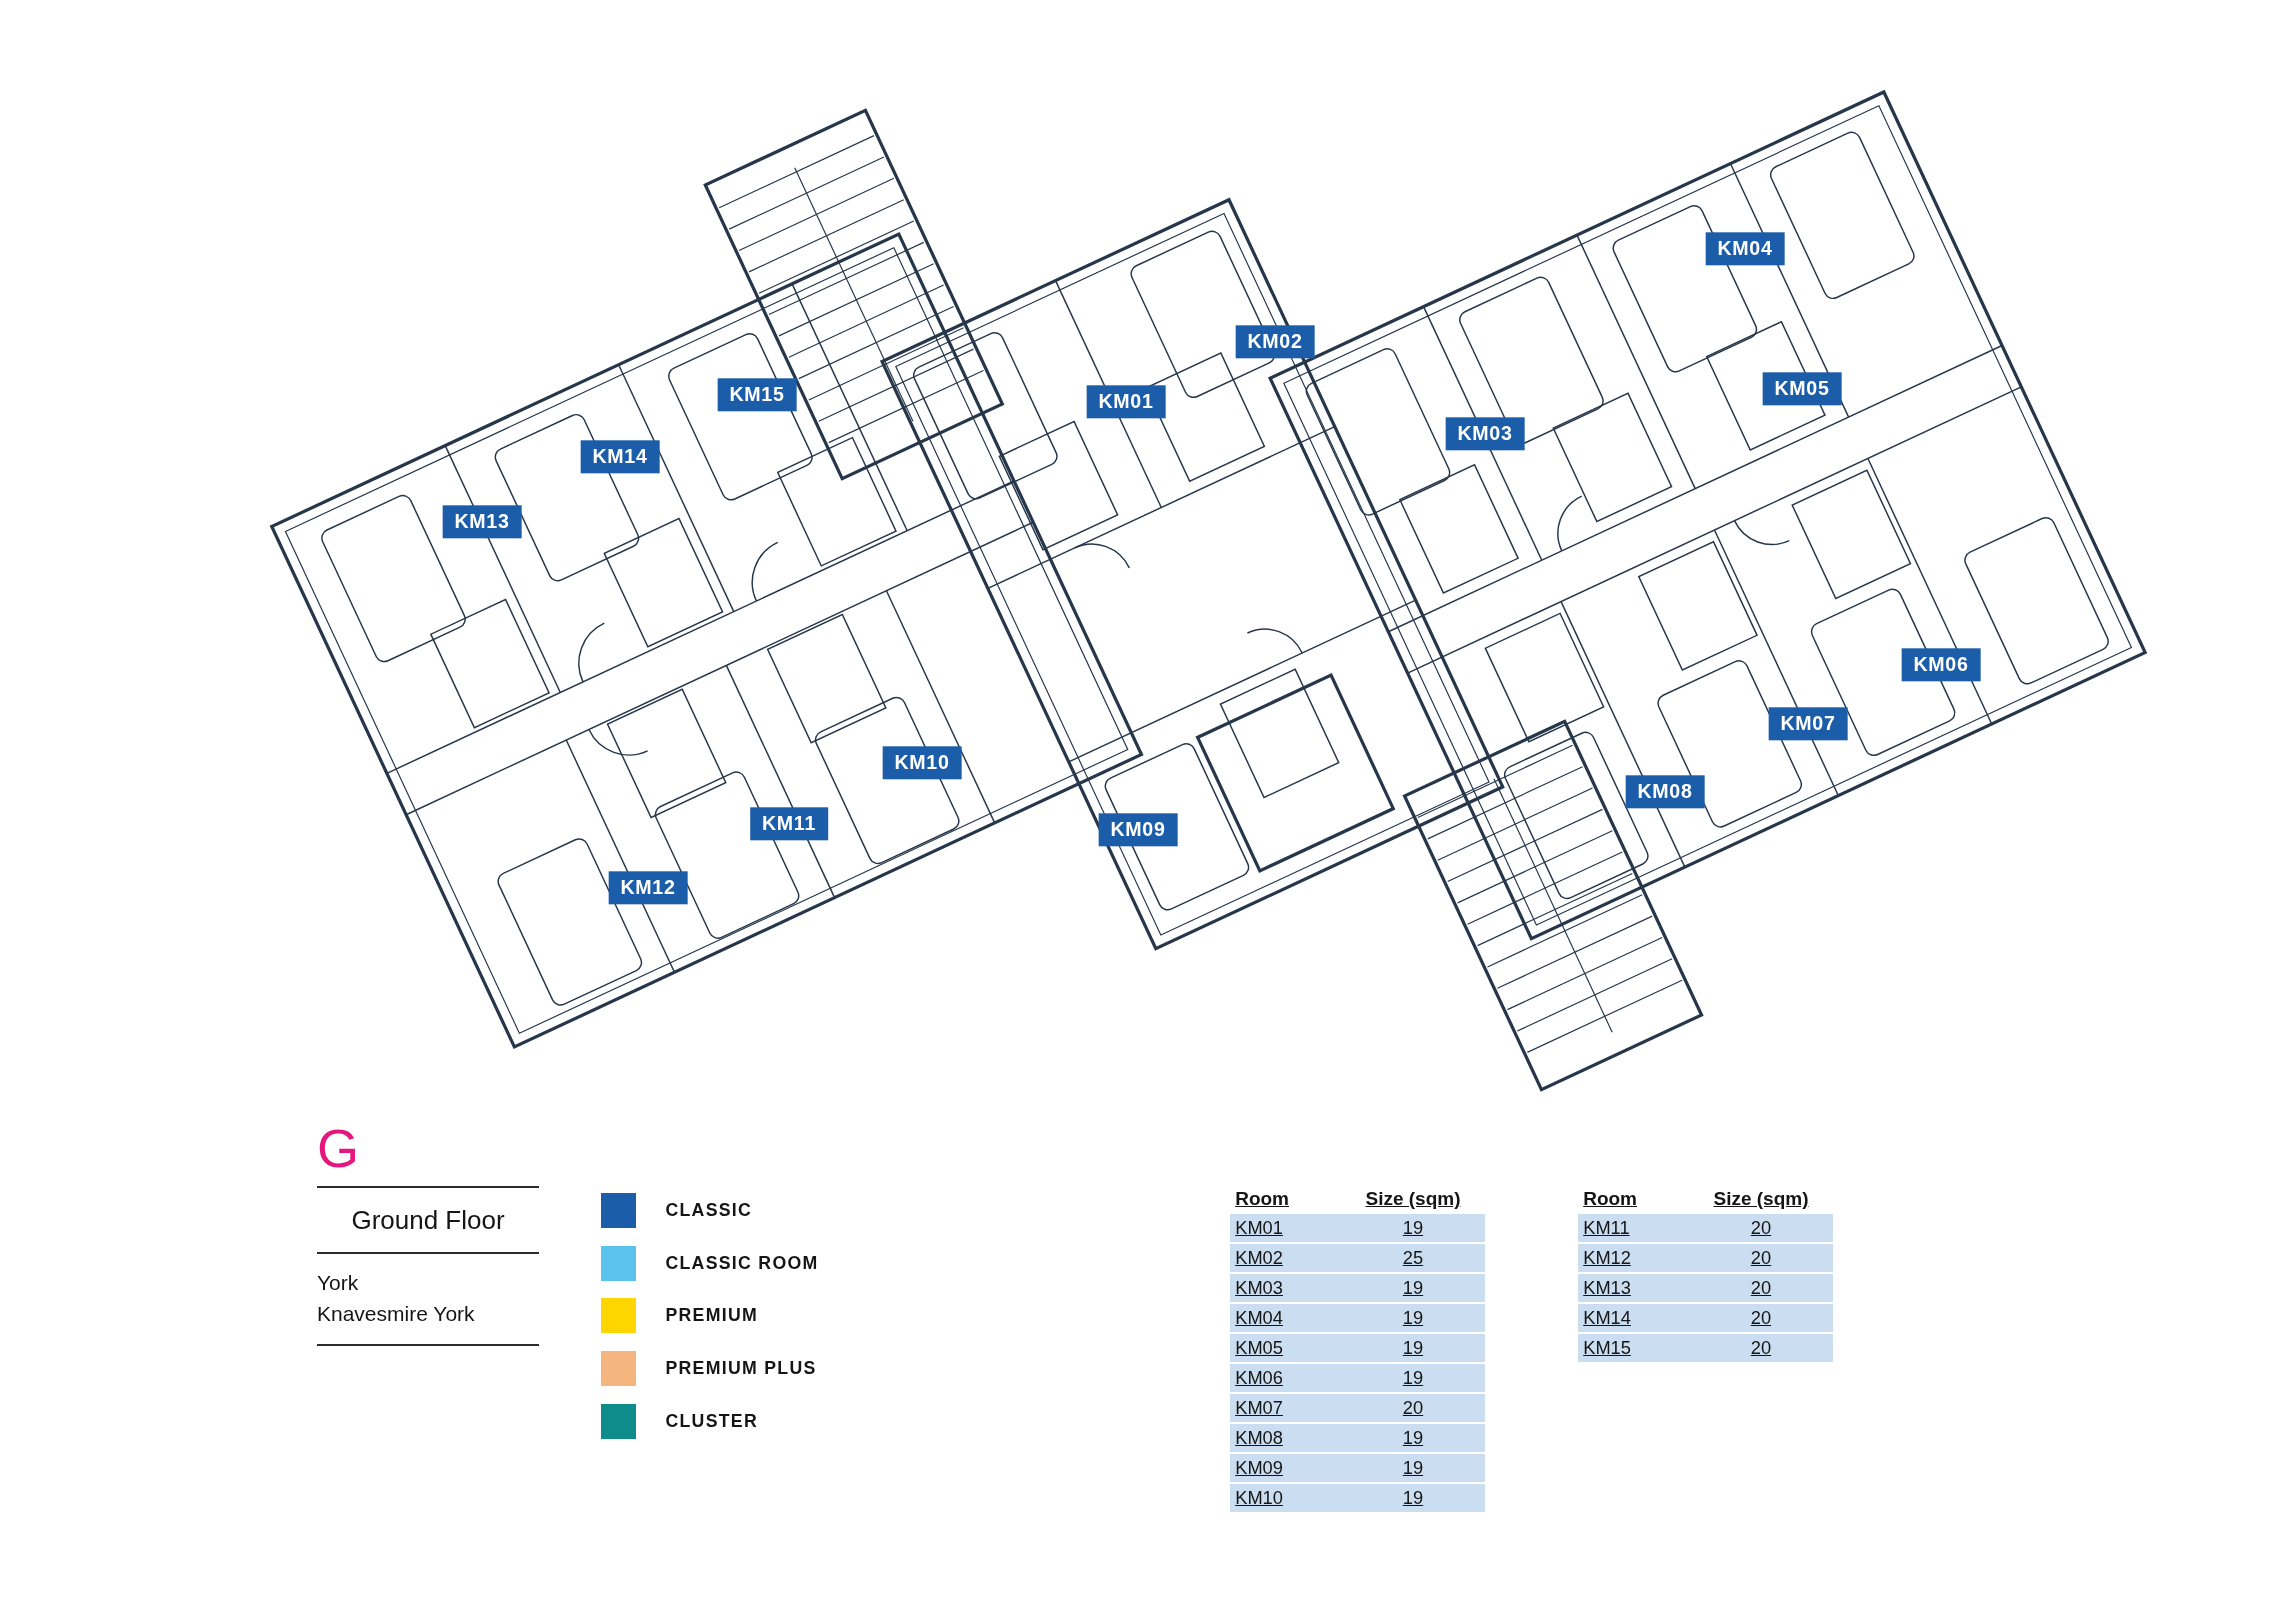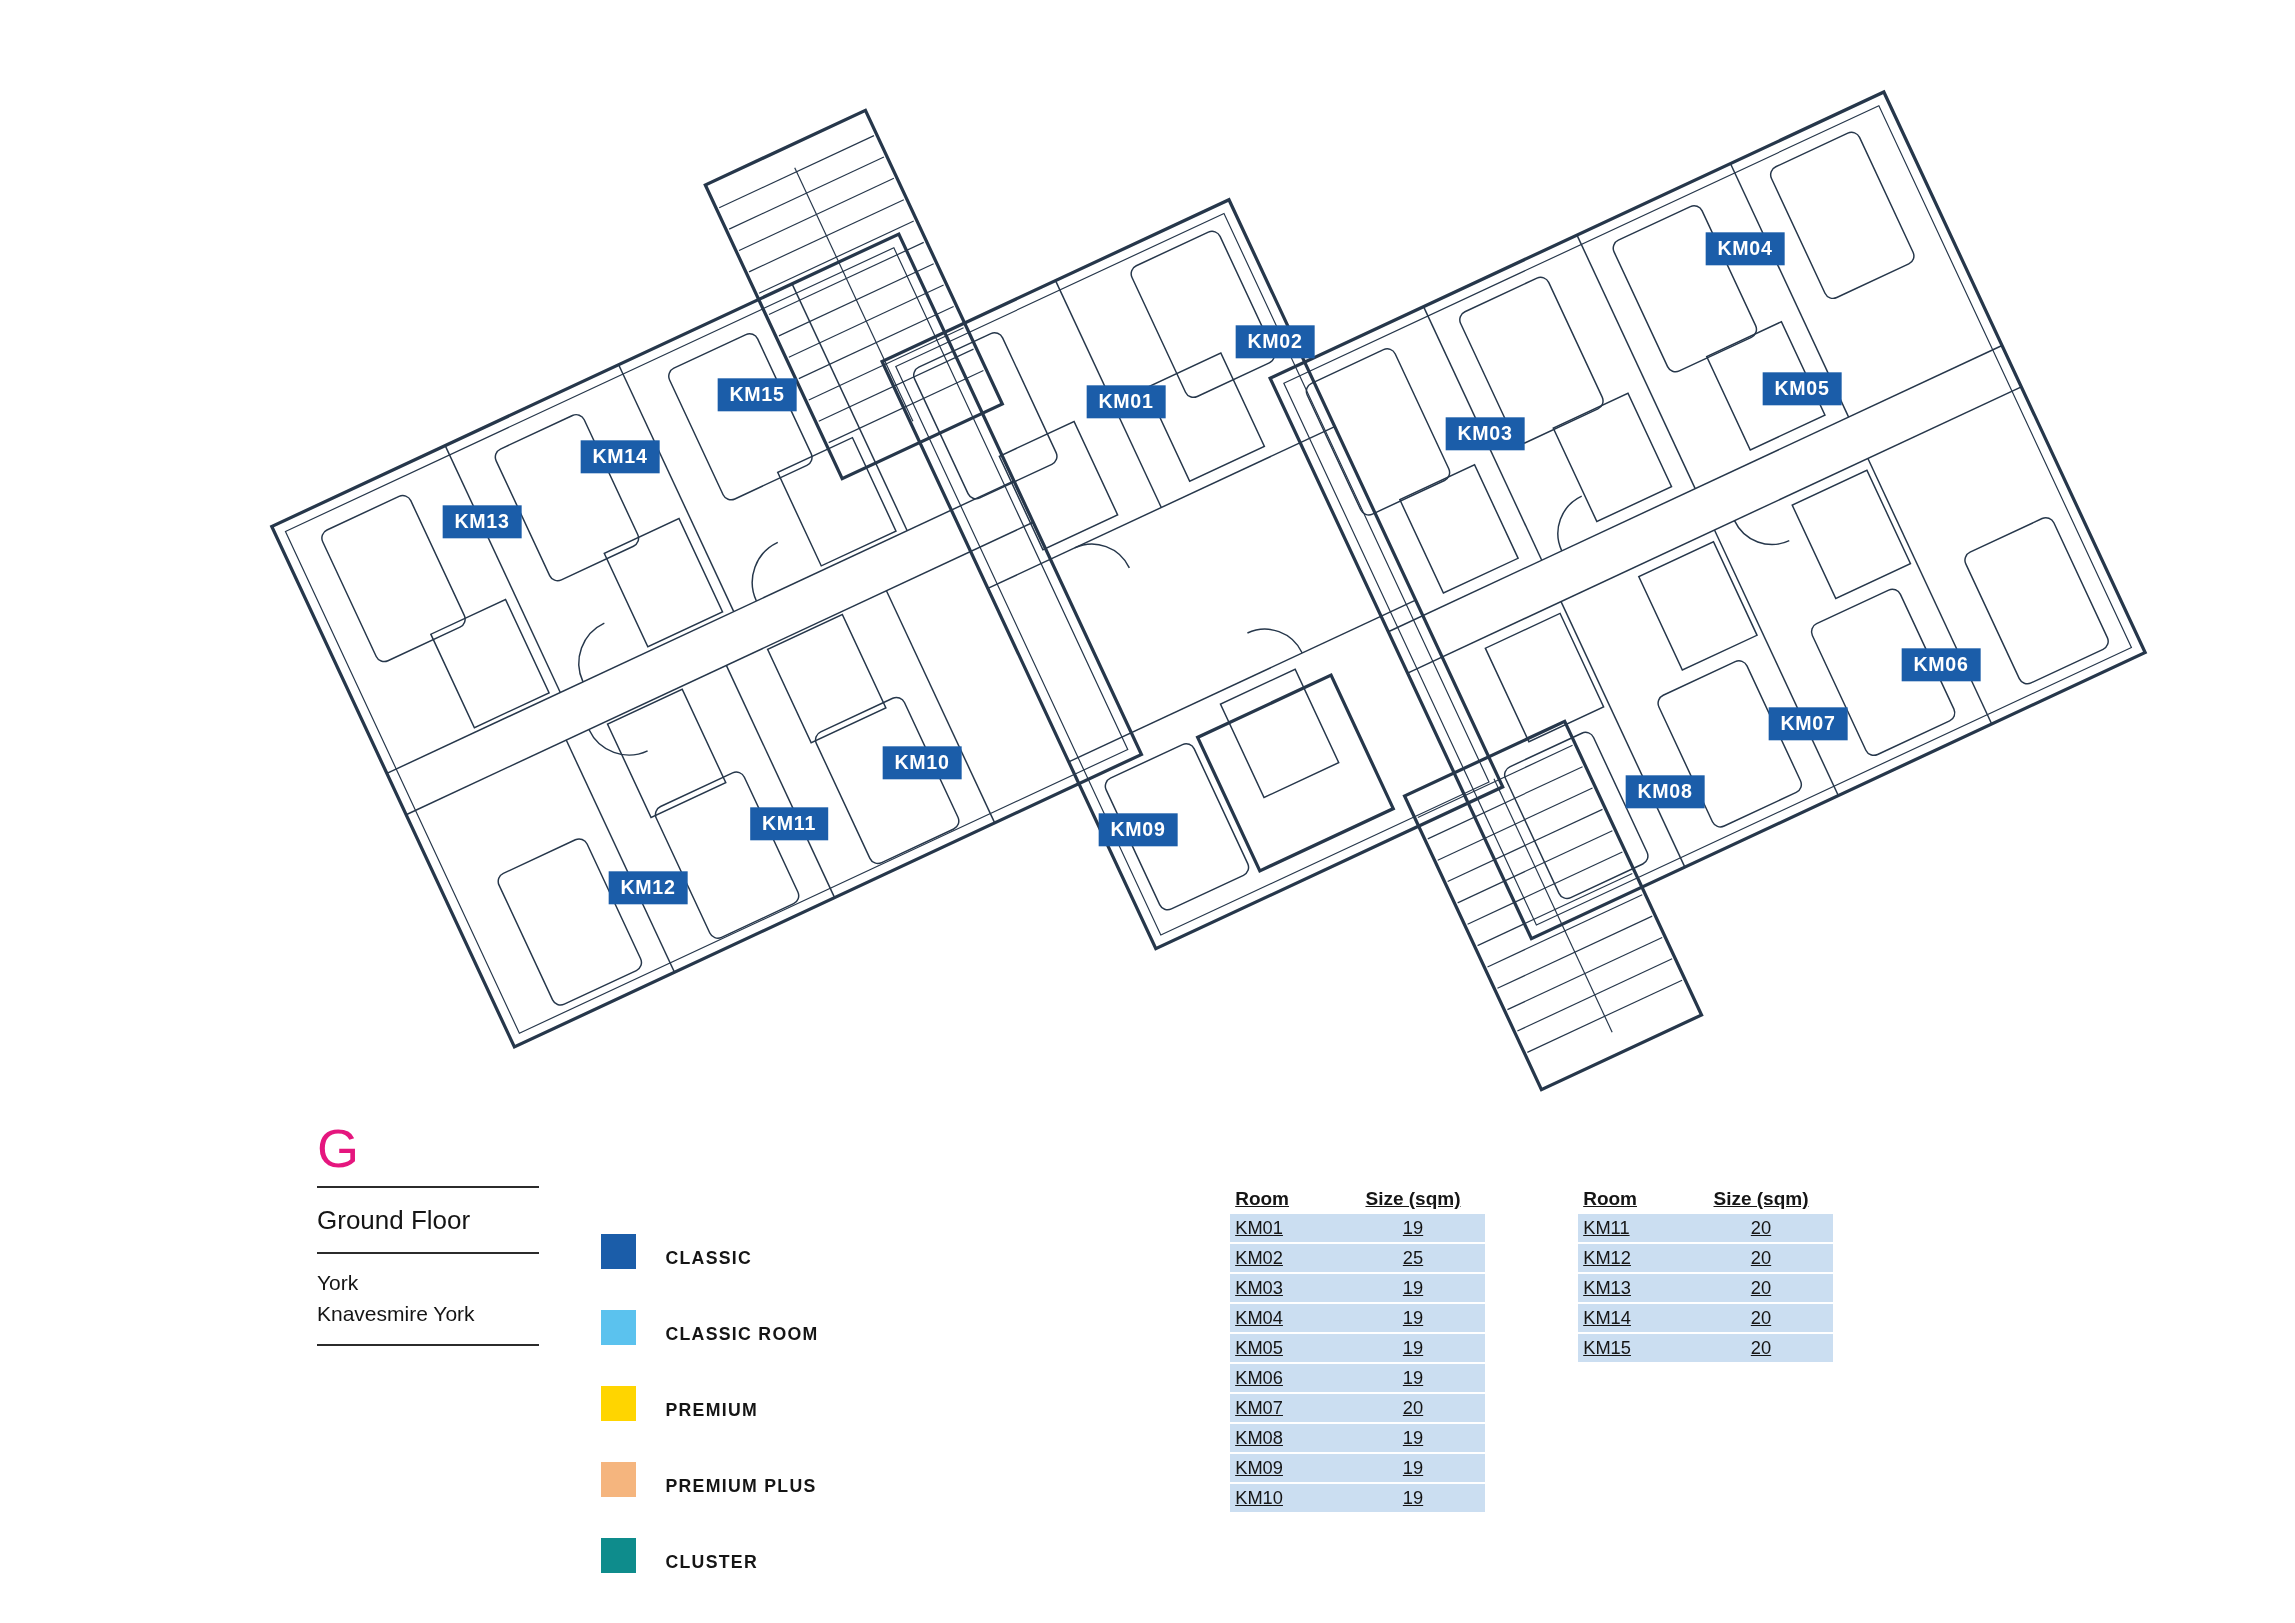--- a/index.html
+++ b/index.html
@@ -38,39 +38,39 @@
   .floor-letter{
     font-size:54px;
     line-height:1.05;
     font-weight:400;
     margin-bottom:9.2px;
   }
   .rule{border-top:2.6px solid #2b2b2b;width:222px;}
   .floor-name{
     font-size:26px;
     padding:17px 0 15.7px 0;
+    text-align:center;
   }
   .location{
     font-size:21px;
     line-height:1.5;
     padding:13px 0 14.4px 0;
   }
   
   .legend{
     position:absolute;
     left:601px;top:1193px;
     display:flex;
   }
   .legend-col{width:280px;}
   .legend-item{
     display:flex;
-    align-items:flex-end;
+    align-items:center;
     height:35px;
     margin-bottom:17.7px;
-    margin-top:41px;
   }
   .swatch{
     width:35px;height:35px;
     flex:0 0 35px;
     margin-right:29.4px;
   }
   .legend-label{
     font-size:17.7px;
     font-weight:bold;
     letter-spacing:1.3px;

